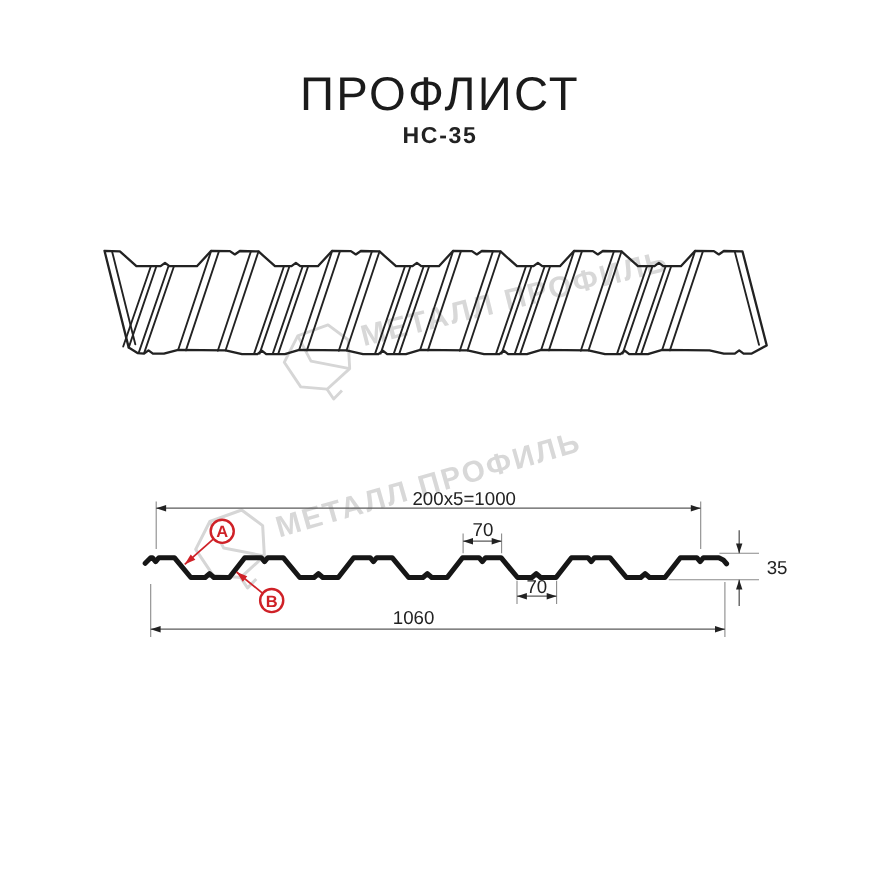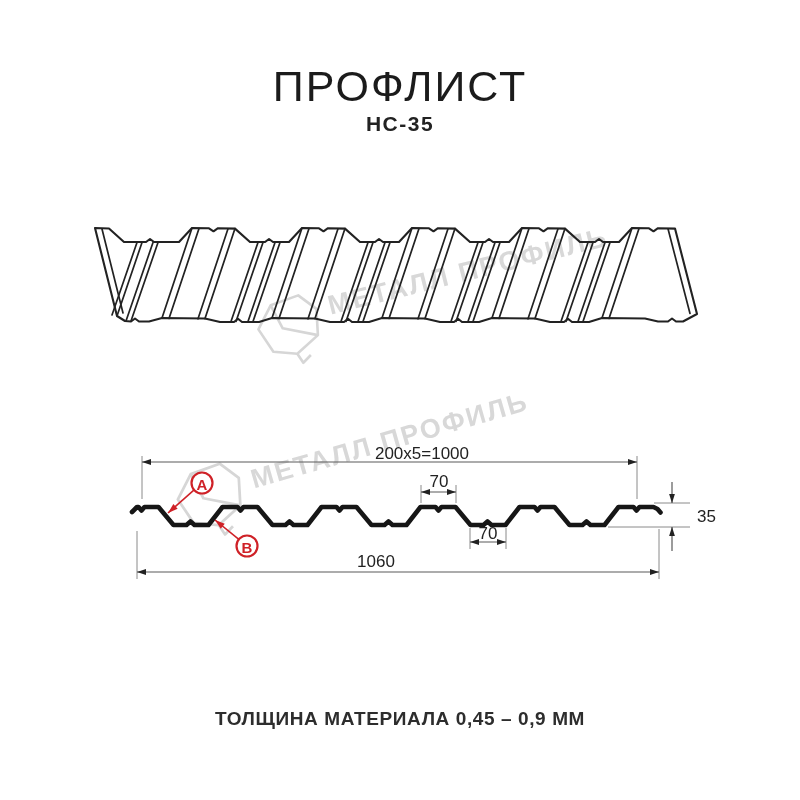--- a/index.html
+++ b/index.html
@@ -131,14 +131,13 @@
 
   <div class="abs dimlabel" style="left:400px;top:444px;margin-left:22px;">200x5=1000</div>
   <div class="abs dimlabel" style="left:439px;top:472px;">70</div>
   <div class="abs dimlabel" style="left:488px;top:524px;">70</div>
   <div class="abs dimlabel noshift" style="left:679px;top:507px;margin-left:18px;">35</div>
   <div class="abs dimlabel" style="left:376px;top:552px;">1060</div>
 
   <div class="abs callout-letter" style="left:202px;top:484px;">A</div>
   <div class="abs callout-letter" style="left:247px;top:547px;">B</div>
 
-  <div class="abs footer">ТОЛЩИНА МАТЕРИАЛА 0,45 – 0,9 ММ</div>
 </div>
 
 </body></html>

